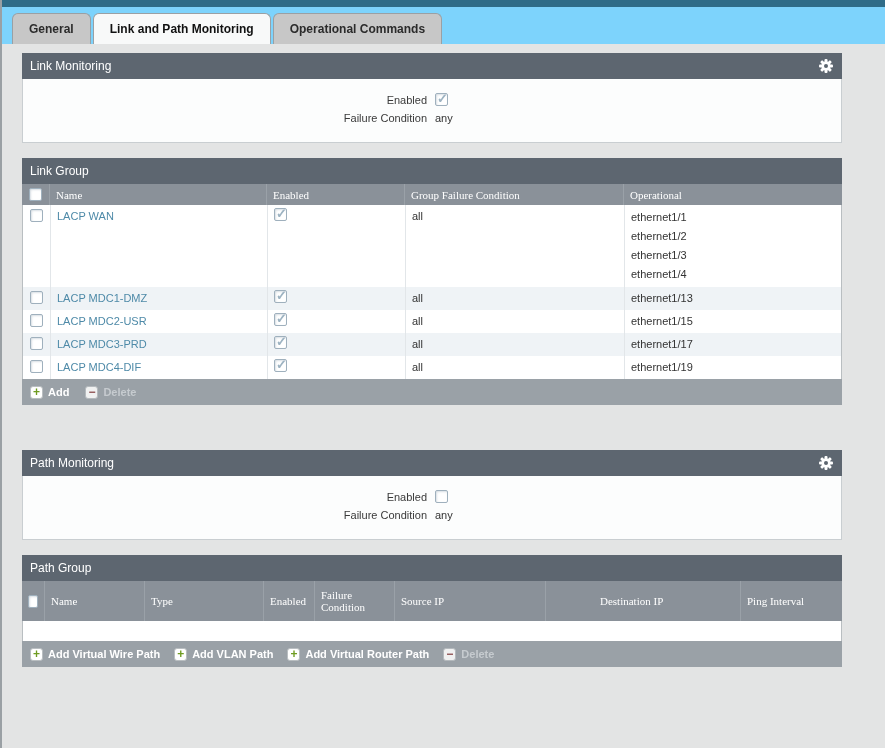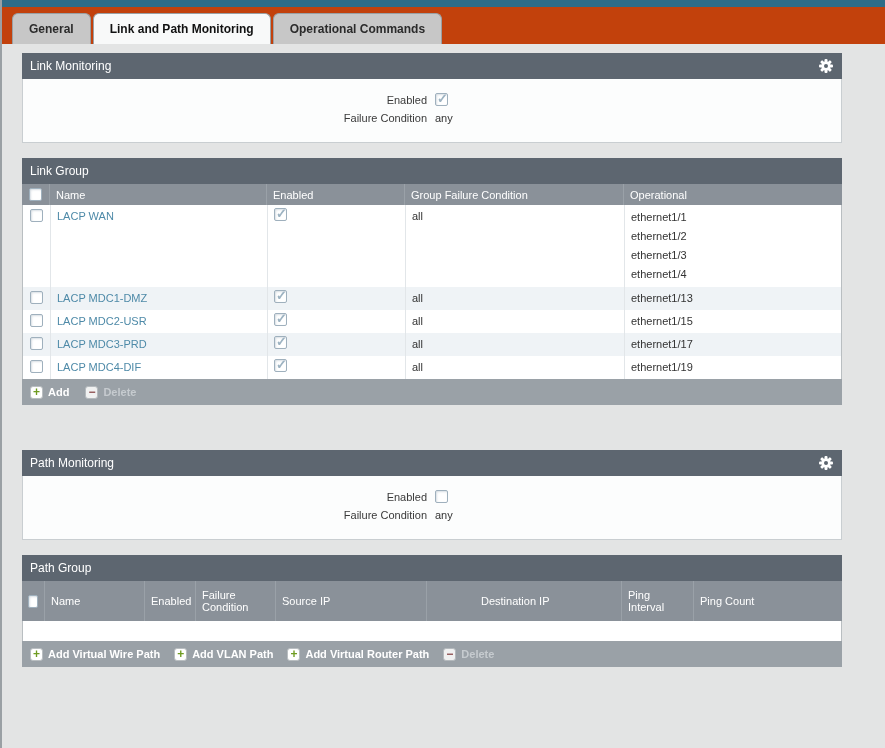--- a/index.html
+++ b/index.html
@@ -7,21 +7,21 @@
   body {
     font-family:"Liberation Sans", sans-serif;
     font-size:11px; color:#333;
     background:#e3e4e4;
     border-left:2px solid #9aa0a4;
     overflow:hidden;
     position:relative;
   }
   .topbar { height:7px; background:#2f6c88; }
   .tabstrip {
-    height:37px; background:#c2410c;
+    height:37px; background:#7dd3fc;
     display:flex; align-items:flex-end; padding-left:10px;
   }
   .tab {
     height:31px; display:flex; align-items:center;
     padding:0 16px; margin-right:2px;
     background:#c7c7c7; border:1px solid #9aa0a4; border-bottom:none;
     border-radius:6px 6px 0 0;
     font-weight:bold; font-size:12px; color:#2b2b2b;
     cursor:pointer;
   }
@@ -50,21 +50,21 @@
   }
   .checkbox.checked::after {
     content:"\2713";
     color:#9db3c2; font-weight:bold; font-size:13px;
     position:absolute; top:-3px; left:1px;
   }
   
   .thead { background:#8a9199; color:#fff; display:flex; }
   .thead .cell {
     padding:4px 6px; border-right:1px solid #9aa1a8;
-    display:flex; align-items:center;
+    display:flex; align-items:center;font-family:Liberation Serif, serif;
   }
   .thead .cell:last-child { border-right:none; }
   .tbody { background:#fff; border-left:1px solid #b9bec1; border-right:1px solid #b9bec1; }
   .trow { display:flex; background:#fff; }
   .trow.alt { background:#eff3f6; }
   .trow .cell {
     padding:3px 6px; border-right:1px solid #e2e6e9;
     line-height:16px;
   }
   .trow .cell:last-child { border-right:none; }
@@ -261,26 +261,26 @@
 
   <div class="panel">
     <div class="panel-header">
       <span>Path Group</span>
     </div>
     <div class="thead" style="min-height:40px;">
       <div class="cell pg-cb">
           <span class="checkbox"></span>
         </div>
       <div class="cell pg-name">Name</div>
+      <div class="cell pg-type">Type</div>
       <div class="cell pg-enabled">Enabled</div>
       <div class="cell pg-fc">Failure Condition</div>
       <div class="cell pg-src">Source IP</div>
       <div class="cell pg-dst">Destination IP</div>
       <div class="cell pg-pi">Ping Interval</div>
-      <div class="cell pg-pc">Ping Count</div>
     </div>
     <div class="empty-row"></div>
     <div class="tfooter" style="gap:14px;">
       <span class="tf-btn">
         <span class="icon-box">
             <span class="plus">+</span>
           </span>
         <span>Add Virtual Wire Path</span>
       </span>
       <span class="tf-btn">

